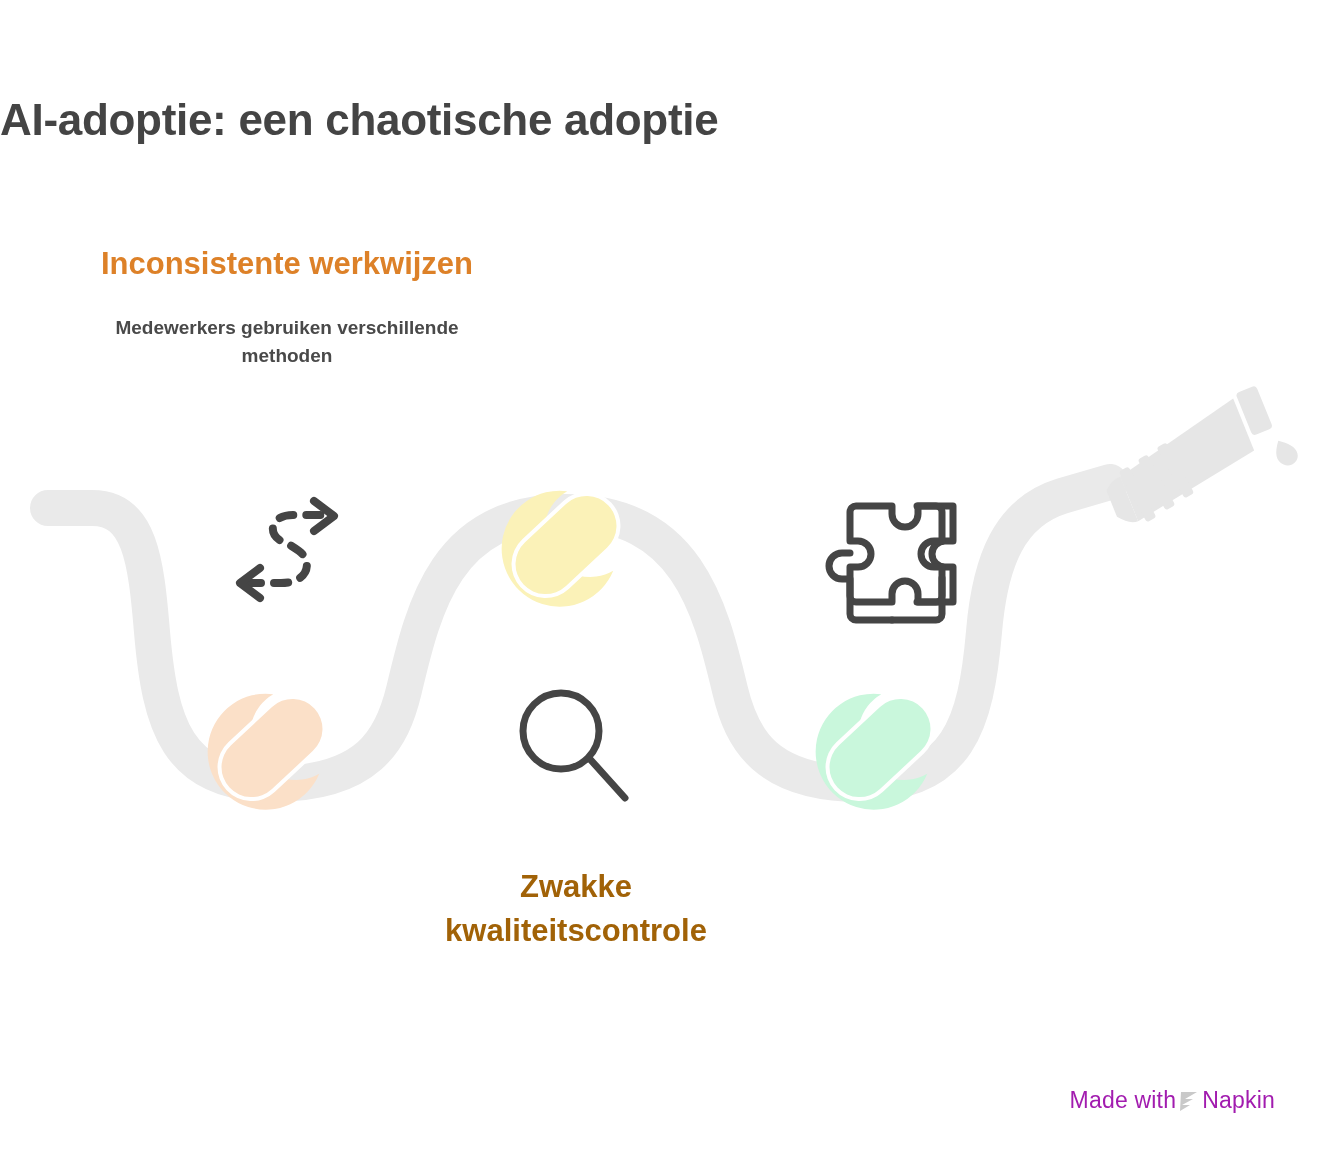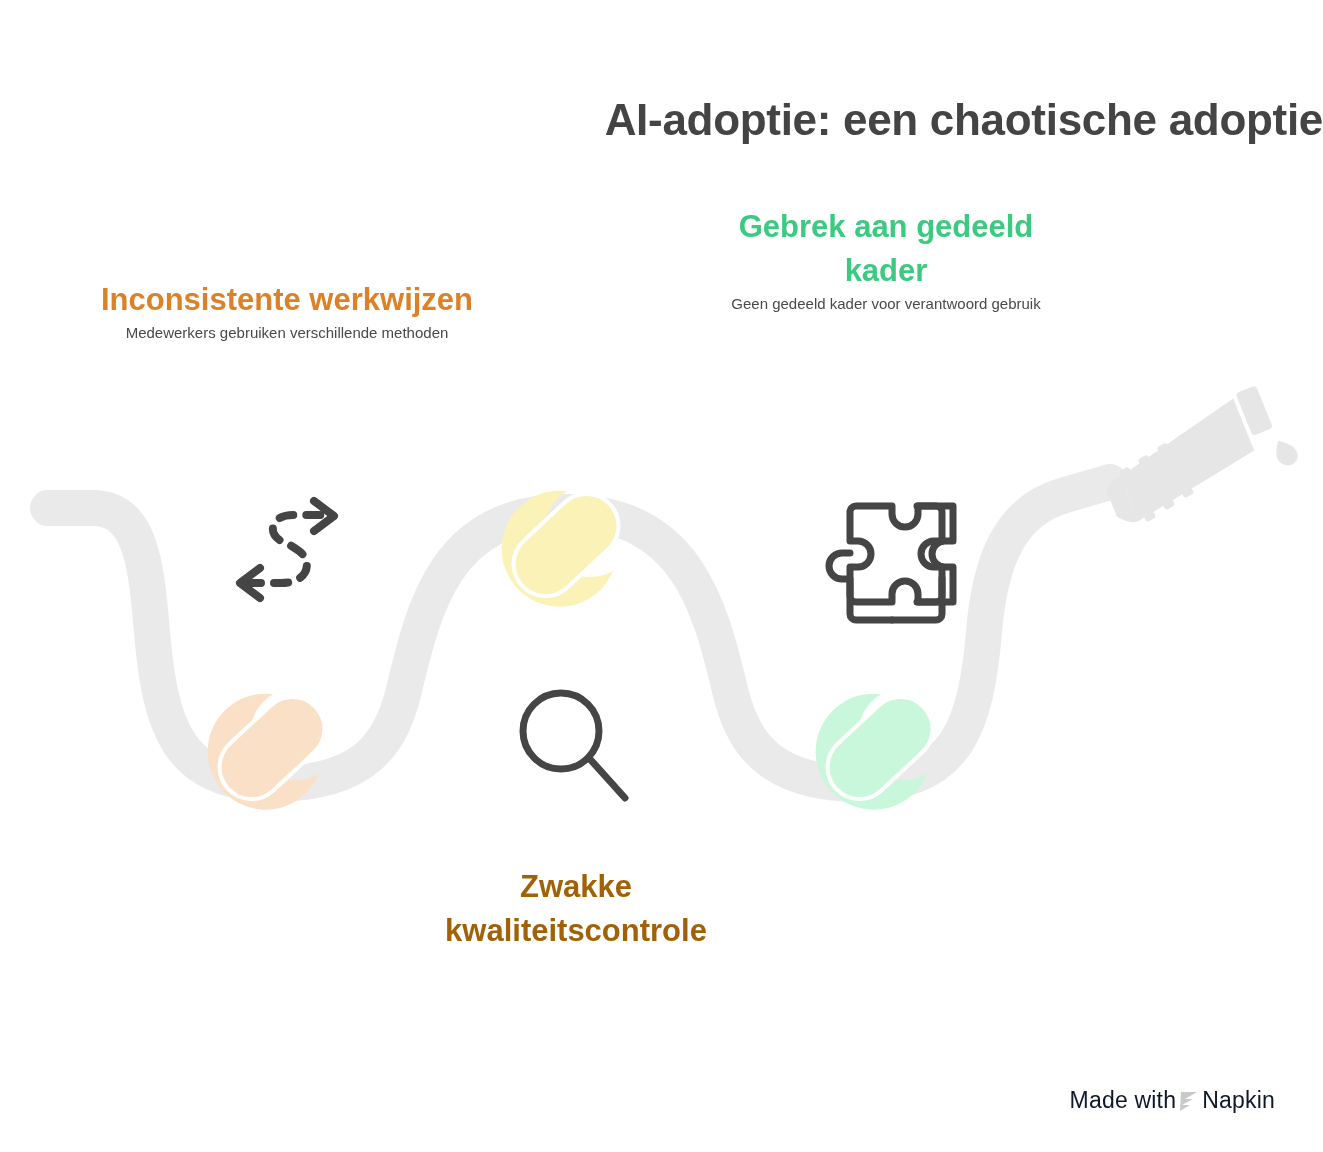--- a/index.html
+++ b/index.html
@@ -19,21 +19,21 @@
     background: #ffffff;
     overflow: hidden;
   }
 
   
   .title {
     position: absolute;
     left: 0;
     top: 95px;
     width: 1323px;
-    text-align: right;
+    text-align: left;
     font-size: 44px;
     font-weight: bold;
     color: #444444;
     letter-spacing: -0.3px;
   }
 
   
   .scene {
     position: absolute;
     left: 0;
@@ -47,32 +47,33 @@
     position: absolute;
     text-align: center;
   }
   .block .heading {
     font-size: 31px;
     font-weight: bold;
     line-height: 1.42;
     margin: 0;
   }
   .block .body {
-    margin: 0 0 0 0;
-    font-size: 15px;
+    margin: 28px 0 0 0;
+    font-size: 19px;
     line-height: 1.48;
     color: #494949;
+    font-weight: bold;
   }
 
   #block-inconsistent {
     left: 98px;
     top: 242px;
     width: 378px;
   }
-  #block-inconsistent .heading { color: #DD8128; margin-top: 36px; }
+  #block-inconsistent .heading { color: #DD8128; }
 
   #block-framework {
     left: 718px;
     top: 205px;
     width: 336px;
   }
   #block-framework .heading { color: #3CC980; }
 
   #block-quality {
     left: 386px;
@@ -82,21 +83,21 @@
   #block-quality .heading { color: #a16207; }
 
   
   .watermark {
     position: absolute;
     right: 48px;
     bottom: 38px;
     display: flex;
     align-items: center;
     gap: 0;
-    color: #0f172a;
+    color: #a21caf;
     font-size: 23px;
     letter-spacing: 0.2px;
     justify-content: center;
   }
   .watermark .wm-logo {
     display: inline-block;
     width: 26px;
     height: 26px;
   }
 </style>
@@ -189,24 +190,20 @@
                v35 a6,6 0 0 0 6,6 h36"></path>
       <path d="M 892,620 h44 a6,6 0 0 0 6,-6 v-36"></path>
     </g>
   </svg>
 
   <div class="block" id="block-inconsistent">
     <p class="heading">Inconsistente werkwijzen</p>
     <p class="body">Medewerkers gebruiken verschillende methoden</p>
   </div>
 
-  <div class="block" id="block-framework">
-    <p class="heading">Gebrek aan gedeeld kader</p>
-    <p class="body">Geen gedeeld kader voor verantwoord gebruik</p>
-  </div>
 
   <div class="block" id="block-quality">
     <p class="heading">Zwakke kwaliteitscontrole</p>
   </div>
 
   <div class="watermark">
     <span>Made with</span>
     <span class="wm-logo">
       <svg viewBox="0 0 26 26" width="26" height="26">
         <path d="M5 4 L21 4 L9 11 L17 11 L6 17 L14 17 L4 23 Z" fill="#C9C9C9"></path>

